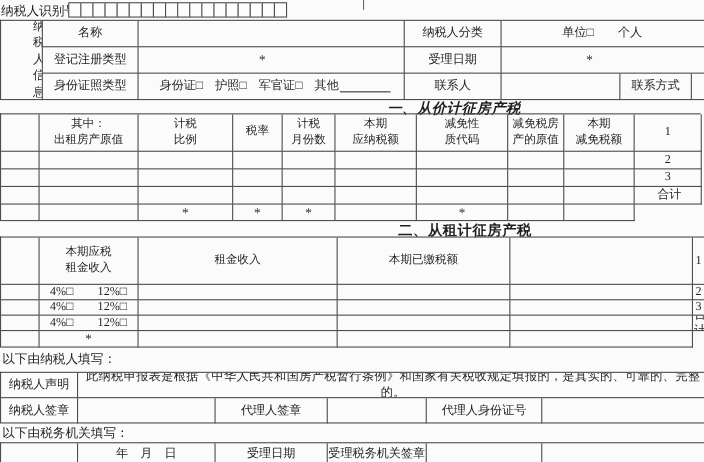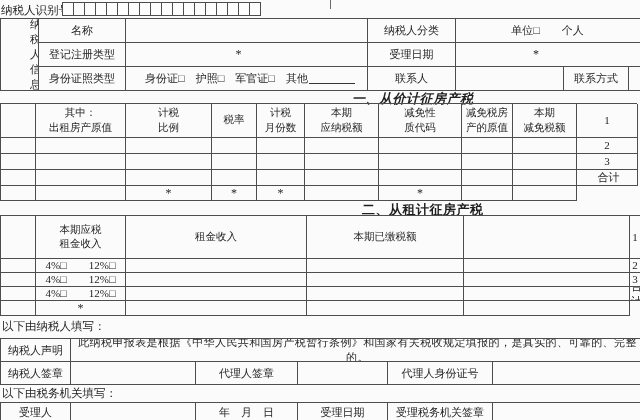--- a/index.html
+++ b/index.html
@@ -203,21 +203,20 @@
     <div class="c"></div>
     <div class="c">代理人签章</div>
     <div class="c"></div>
     <div class="c">代理人身份证号</div>
     <div class="c"></div>
   </div>
 
   <div class="abs freetext" style="left:2px; top:386px;">以下由税务机关填写：</div>
 
   <div class="abs tbl nobottom" style="left:0; top:402px; width:640px; grid-template-columns:70px 125px 102px 90px 105px 148px; grid-template-rows:18px;">
-    <div class="c">受理人</div>
     <div class="c"></div>
     <div class="c">年　月　日</div>
     <div class="c">受理日期</div>
     <div class="c">受理税务机关签章</div>
     <div class="c"></div>
   </div>
 
 </div>
 
 </body></html>

